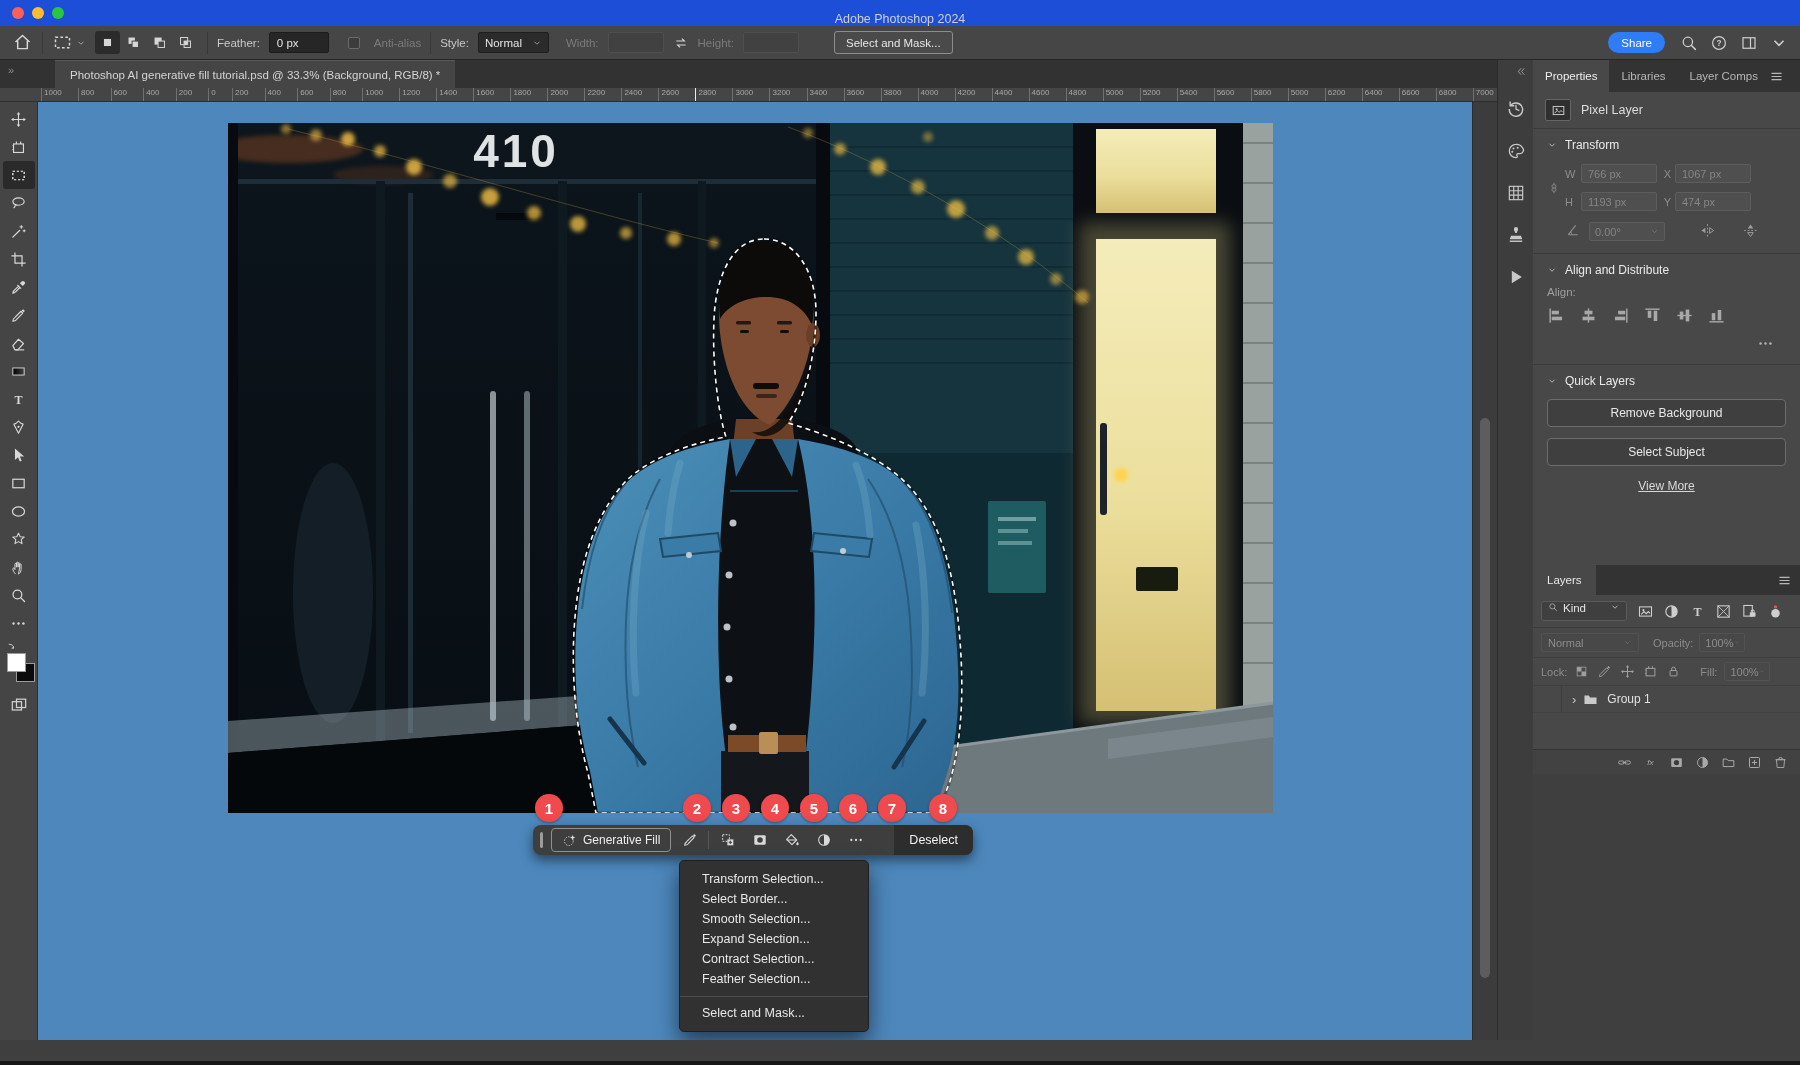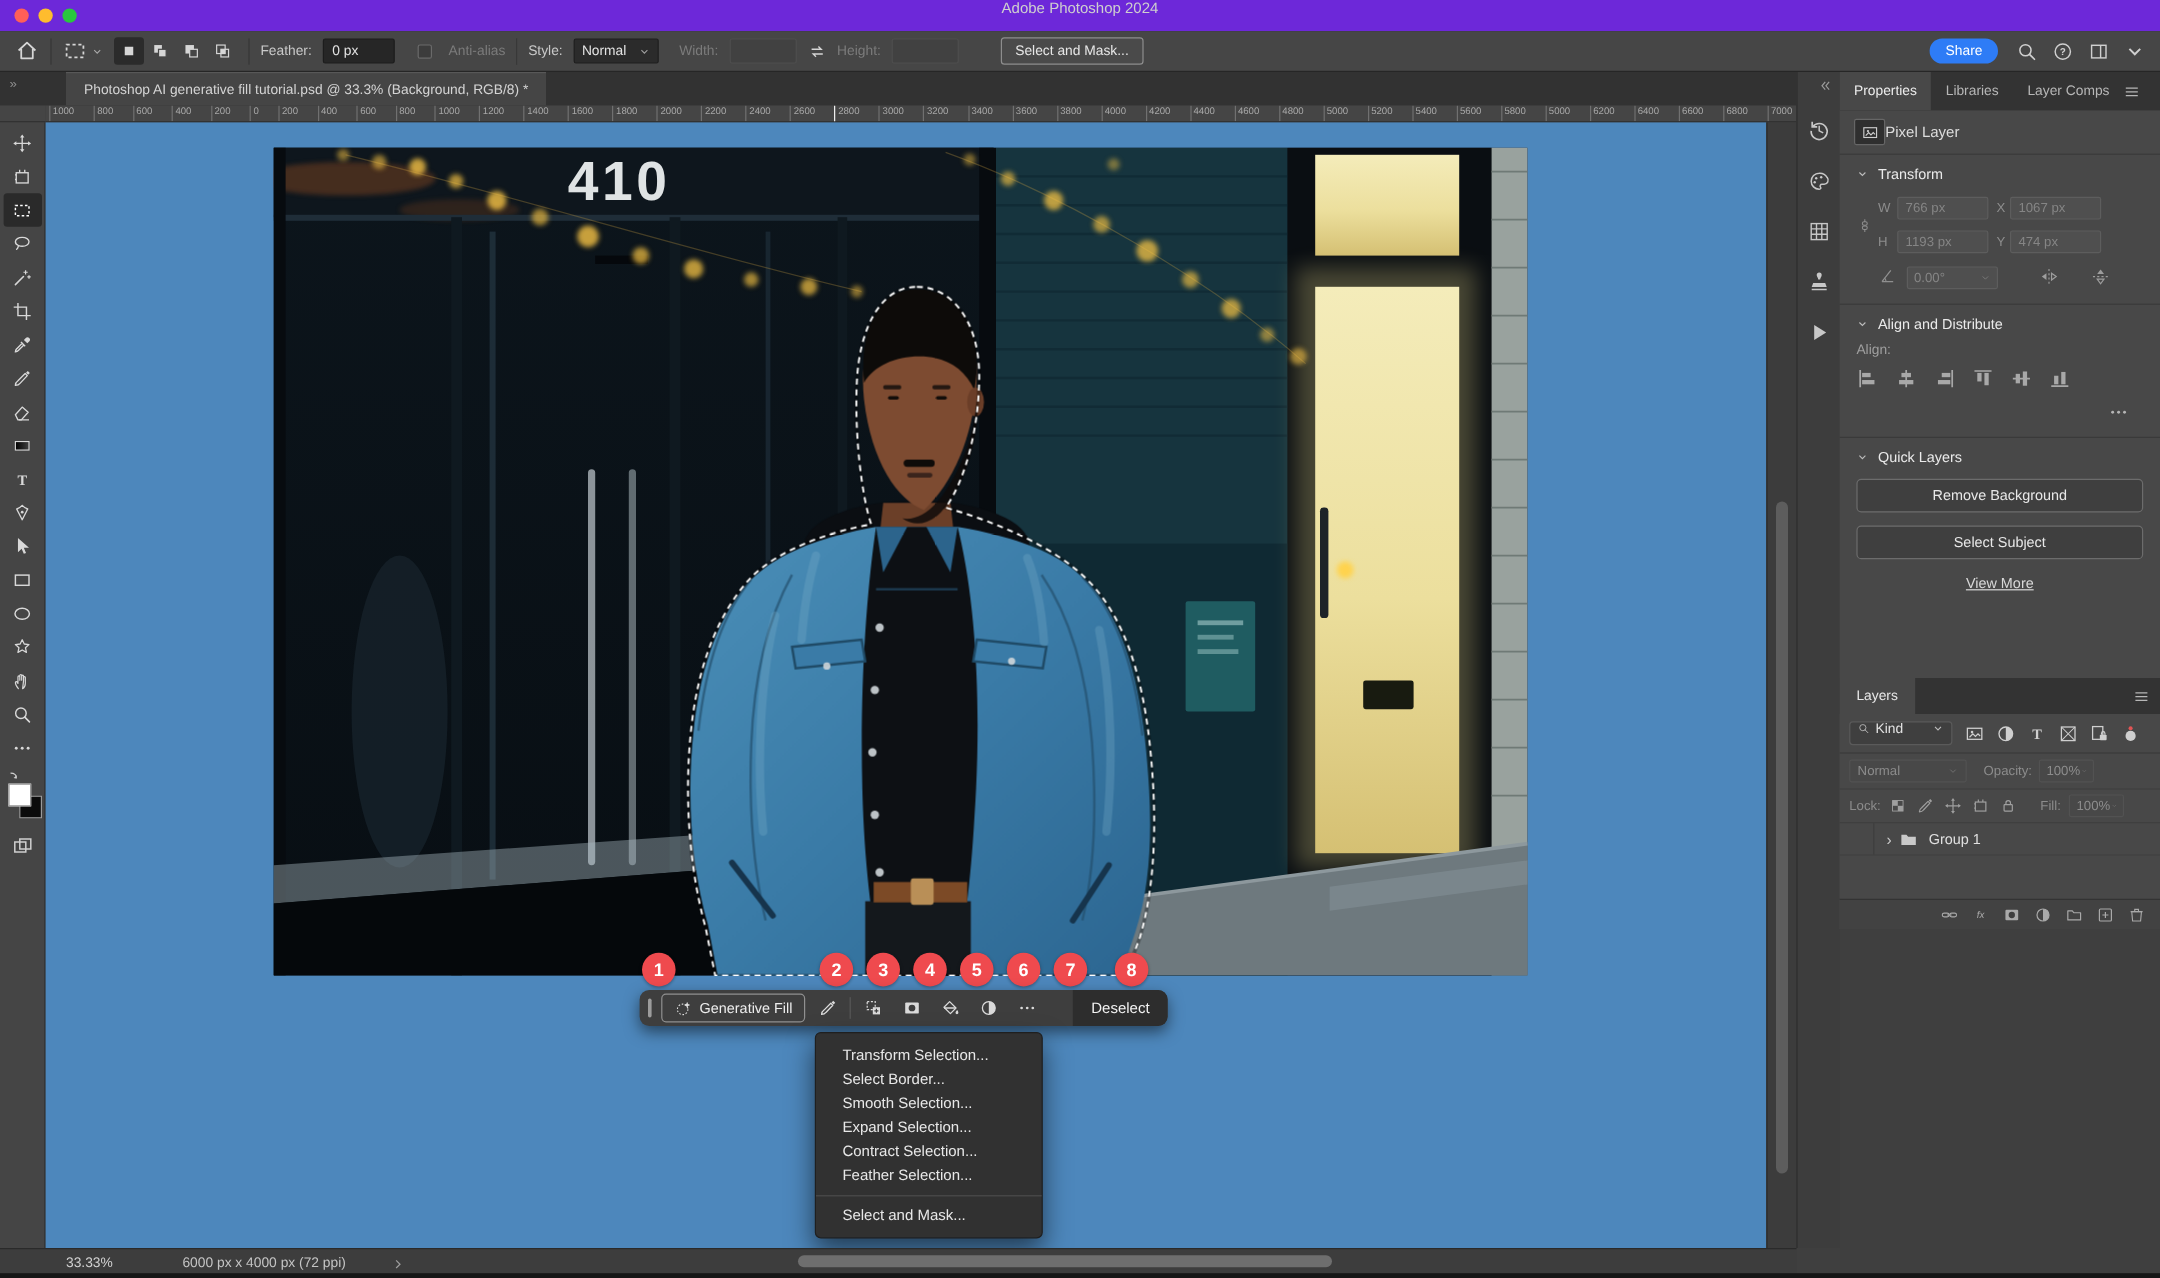--- a/index.html
+++ b/index.html
@@ -1,21 +1,21 @@
 <!DOCTYPE html>
 <html><head>
 <meta charset="utf-8">
 <style>
   html,body{margin:0;padding:0;background:#1a1a1a}
   .app{position:relative;width:1800px;height:1065px;background:#3f3f3f;overflow:hidden;
        font-family:"Liberation Sans",sans-serif;color:#ddd;-webkit-font-smoothing:antialiased}
   svg.ic{display:block;width:100%;height:100%}
   
-  .titlebar{position:absolute;left:0;top:0;width:100%;height:26px;background:#6d28d9;
-            border-bottom:1px solid #2a2a2a;display:flex;align-items:flex-start;justify-content:center}
+  .titlebar{position:absolute;left:0;top:0;width:100%;height:26px;background:#1d4ed8;
+            border-bottom:1px solid #2a2a2a;display:flex;align-items:flex-end;justify-content:center}
   .lights{position:absolute;left:12px;top:7px;display:flex;gap:8px}
   .light{width:12px;height:12px;border-radius:50%}
   .titletext{font-size:12.5px;color:#cfcfcf}
   
   .optionsbar{position:absolute;left:0;top:26px;width:100%;height:34px;background:#464646;
               border-bottom:1px solid #262626;display:flex;align-items:center;gap:9px;
               padding:0 12px;box-sizing:border-box;font-size:11.5px;color:#c9c9c9}
   .obicon{width:21px;height:21px;color:#d6d6d6;flex:none}
   .obsep{width:1px;height:22px;background:#383838;flex:none}
   .toolchip{display:flex;align-items:center;gap:3px;color:#d6d6d6}
@@ -105,21 +105,21 @@
   .strip{position:absolute;left:1497px;top:60px;width:36px;height:980px;background:#3d3d3d;
          border-left:1px solid #2d2d2d;box-sizing:border-box;display:flex;flex-direction:column;align-items:center}
   .collapse{width:13px;height:13px;color:#9d9d9d;align-self:flex-end;margin:5px 6px 10px 0}
   .sicon{width:20px;height:20px;color:#c8c8c8;margin:11px 0;flex:none}
   
   .rpanel{position:absolute;left:1533px;top:60px;width:267px;height:714px;background:#484848}
   .ptabs{height:32px;background:#333;display:flex;align-items:stretch;font-size:11.5px;color:#b7b7b7}
   .ptab{padding:0 12px;display:flex;align-items:center}
   .ptab.active{background:#484848;color:#ededed}
   .burger{margin-left:auto;margin-right:8px;width:15px;height:15px;color:#b7b7b7;align-self:center}
-  .pixrow{display:flex;align-items:center;gap:0;padding:7px 12px;border-bottom:1px solid #3a3a3a;font-size:12.5px;color:#ddd}
+  .pixrow{display:flex;align-items:center;gap:10px;padding:7px 12px;border-bottom:1px solid #3a3a3a;font-size:12.5px;color:#ddd}
   .pixthumb{width:24px;height:20px;background:#2f2f2f;border:1px solid #666;border-radius:2px;color:#cfcfcf;
             display:flex;align-items:center;justify-content:center}
   .pixthumb .ic{width:15px;height:15px}
   .section{padding:9px 14px 12px;border-bottom:1px solid #3a3a3a}
   .sechead{display:flex;align-items:center;gap:8px;font-weight:normal;font-size:12px;color:#eaeaea}
   .twist{width:10px;height:10px;color:#bdbdbd}
   .tgrid{display:grid;grid-template-columns:18px 16px 76px 18px 76px;row-gap:9px;align-items:center;margin-top:12px;font-size:11px;color:#8d8d8d}
   .tfield{height:19px;background:#4f4f4f;border:1px solid #5d5d5d;border-radius:2px;color:#858585;
           font-size:11px;display:flex;align-items:center;padding:0 6px;box-sizing:border-box}
   .linkico{width:14px;height:22px;color:#8f8f8f;grid-row:1/3}
@@ -1265,25 +1265,15 @@
           </span>
           <span class="fico">
             <svg class="ic">
               <use href="#i-trash"></use>
             </svg>
           </span>
         </div>
     </div>
   </div>
 
-  <div class="statusbar">
-    <span class="zoomval">33.33%</span>
-    <span class="docinfo">6000 px x 4000 px (72 ppi)</span>
-    <span class="statchev">
-        <svg class="ic">
-          <use href="#i-chevr"></use>
-        </svg>
-      </span>
-    <div class="hthumb"></div>
-  </div>
   <div class="bottomline"></div>
 
 </div>
 
 </body></html>

